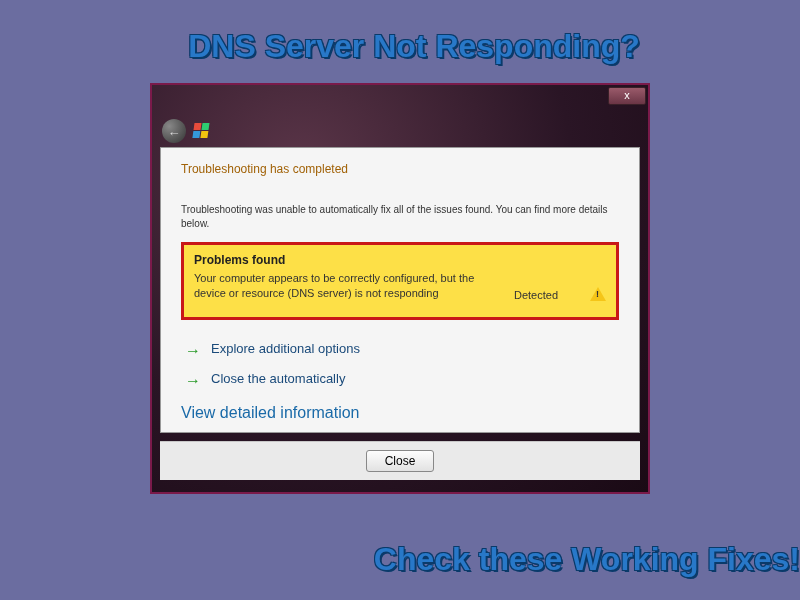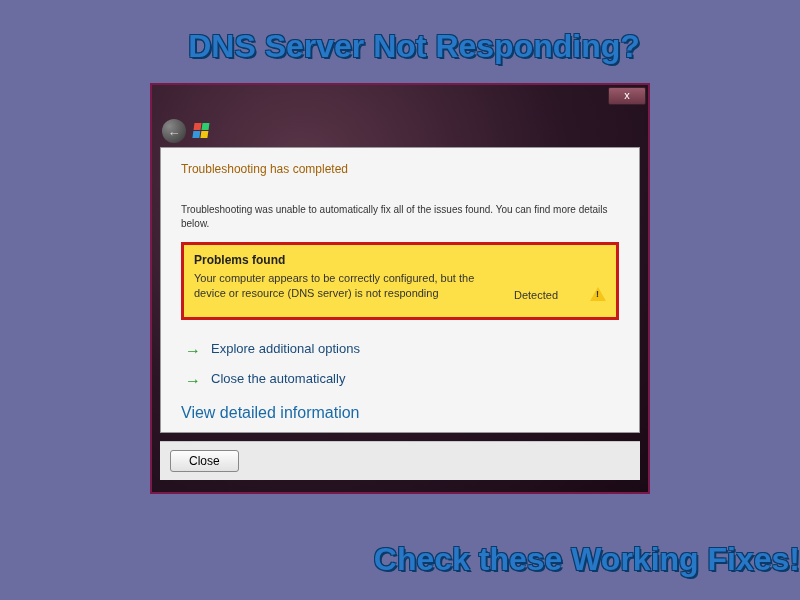--- a/index.html
+++ b/index.html
@@ -175,21 +175,21 @@
       margin-top: 10px;
       cursor: pointer;
       display: inline-block;
     }
     .footer-bar {
       background: #eaeaea;
       border-top: 1px solid #c8c8c8;
       margin: 0 8px 12px;
       padding: 8px 10px;
       display: flex;
-      justify-content: flex-start;
+      justify-content: center;
     }
     .close-btn {
       background: linear-gradient(#fdfdfd, #e2e2e2);
       border: 1px solid #888;
       border-radius: 3px;
       padding: 3px 18px;
       font-size: 12px;
       cursor: pointer;
     }
   </style>

